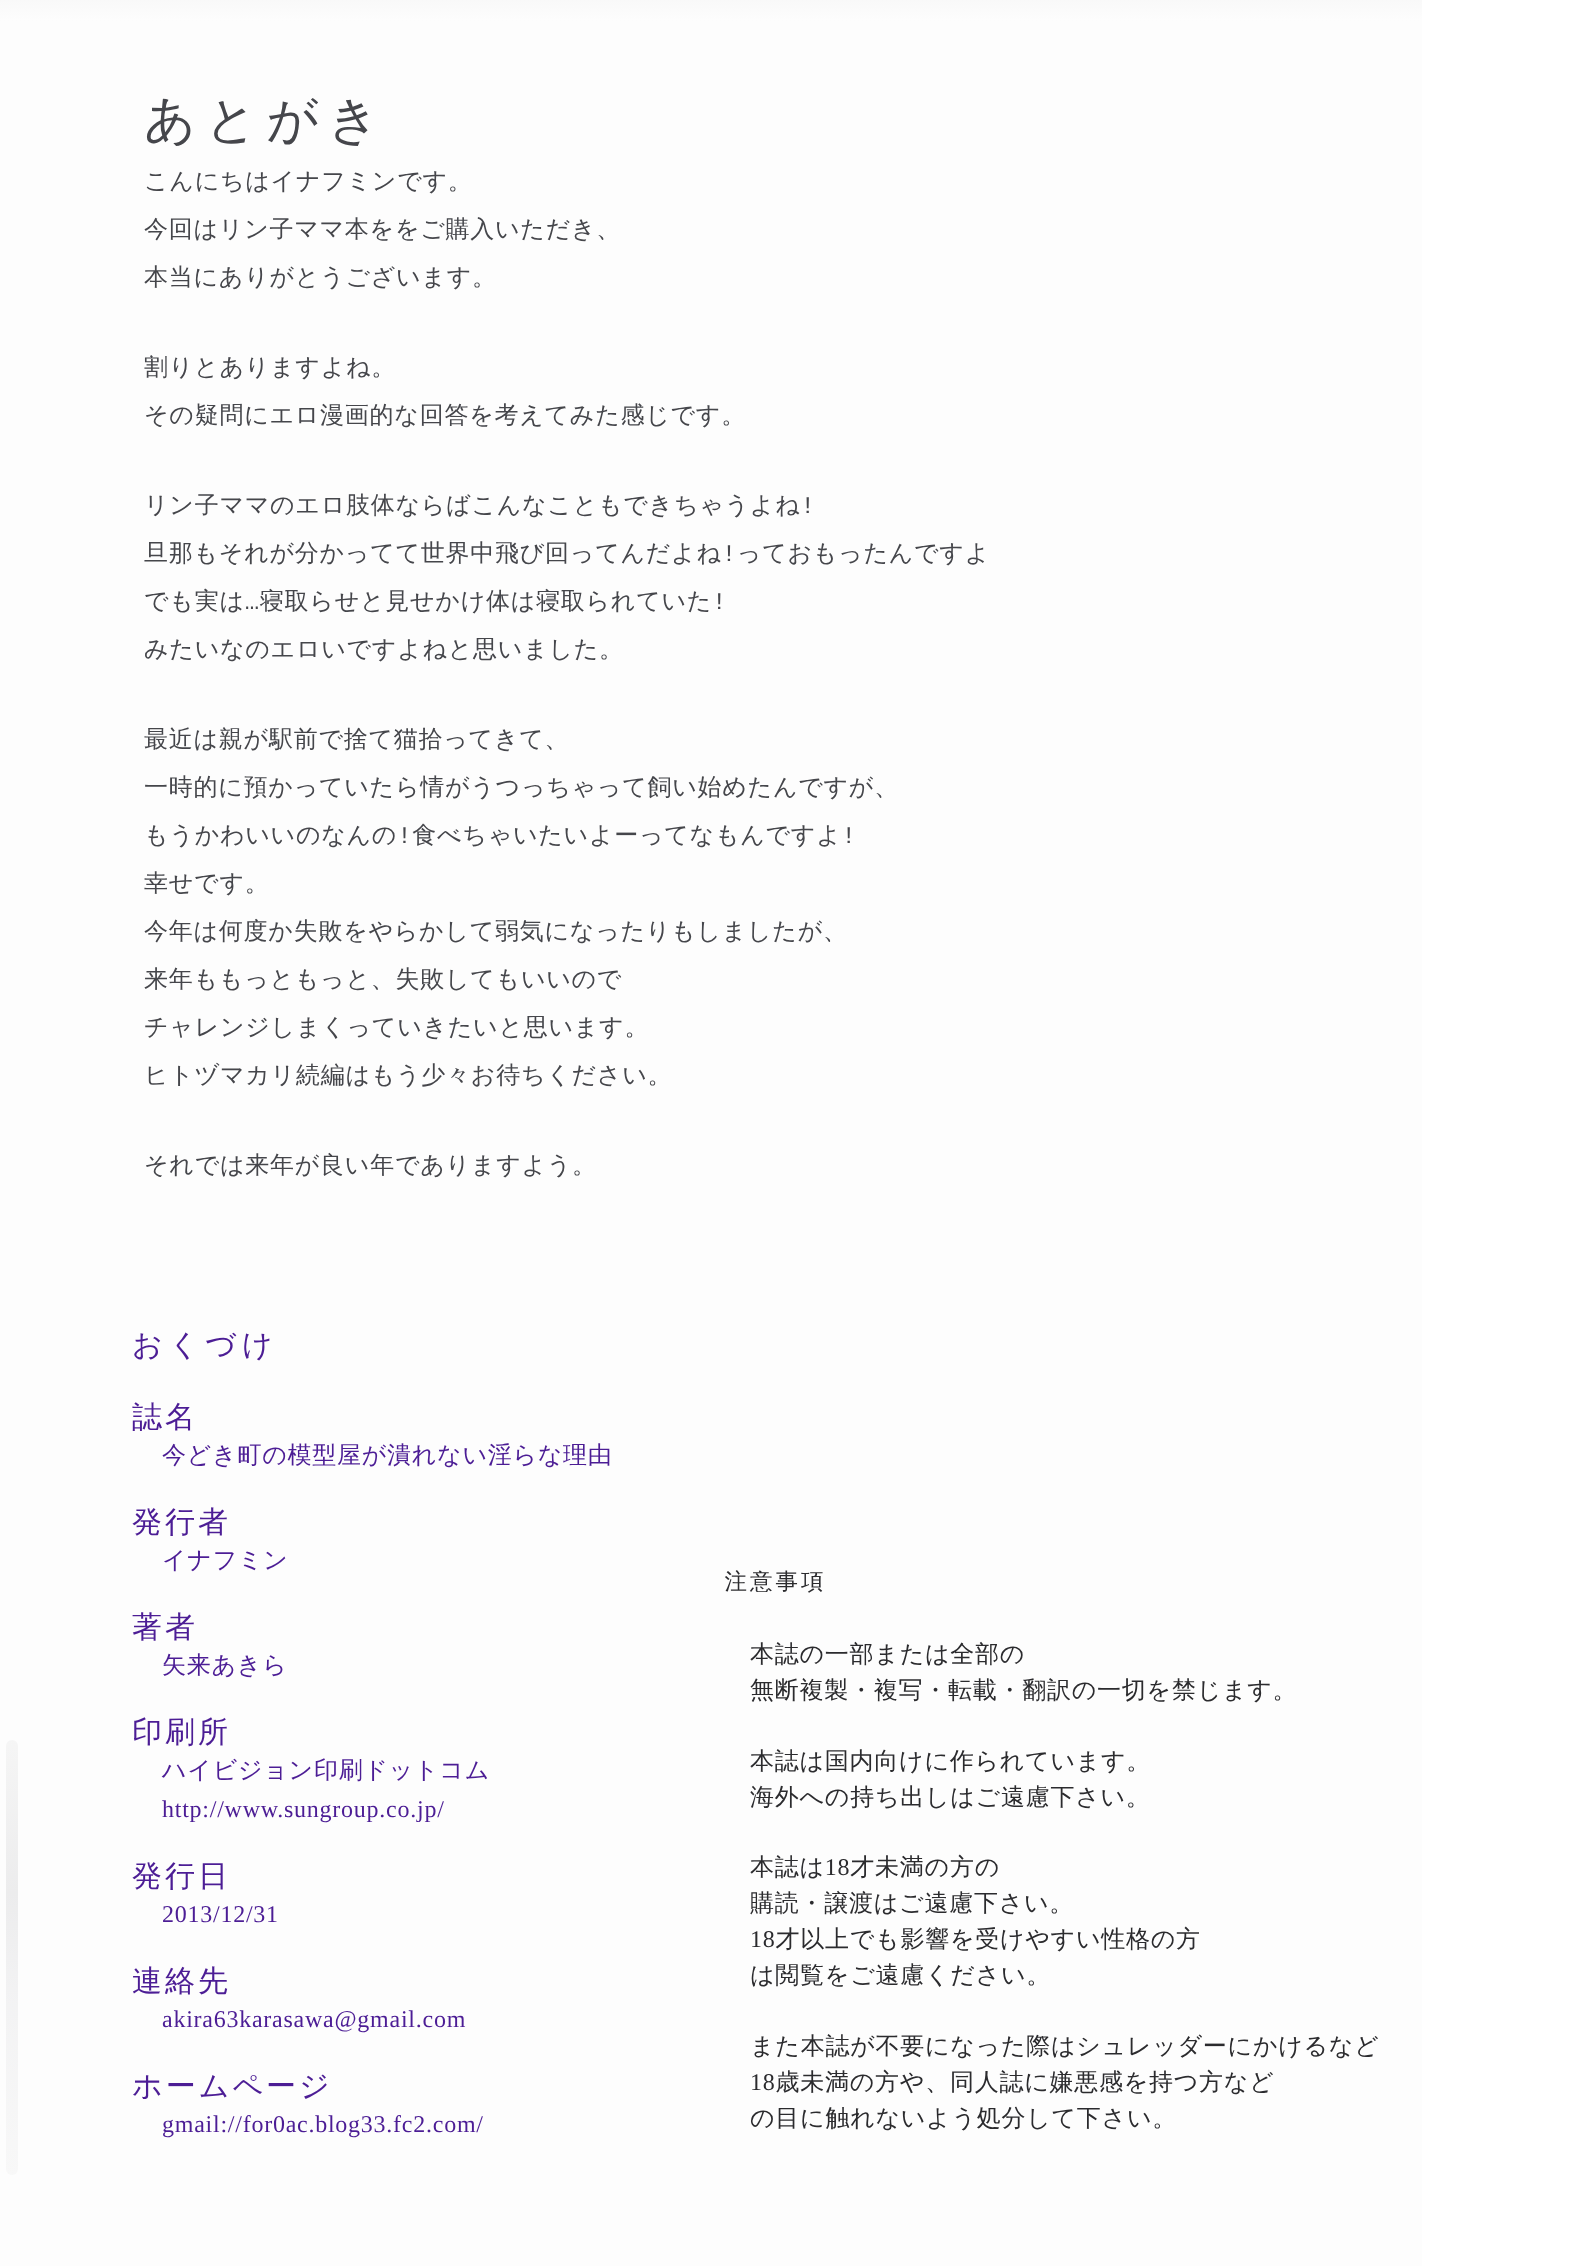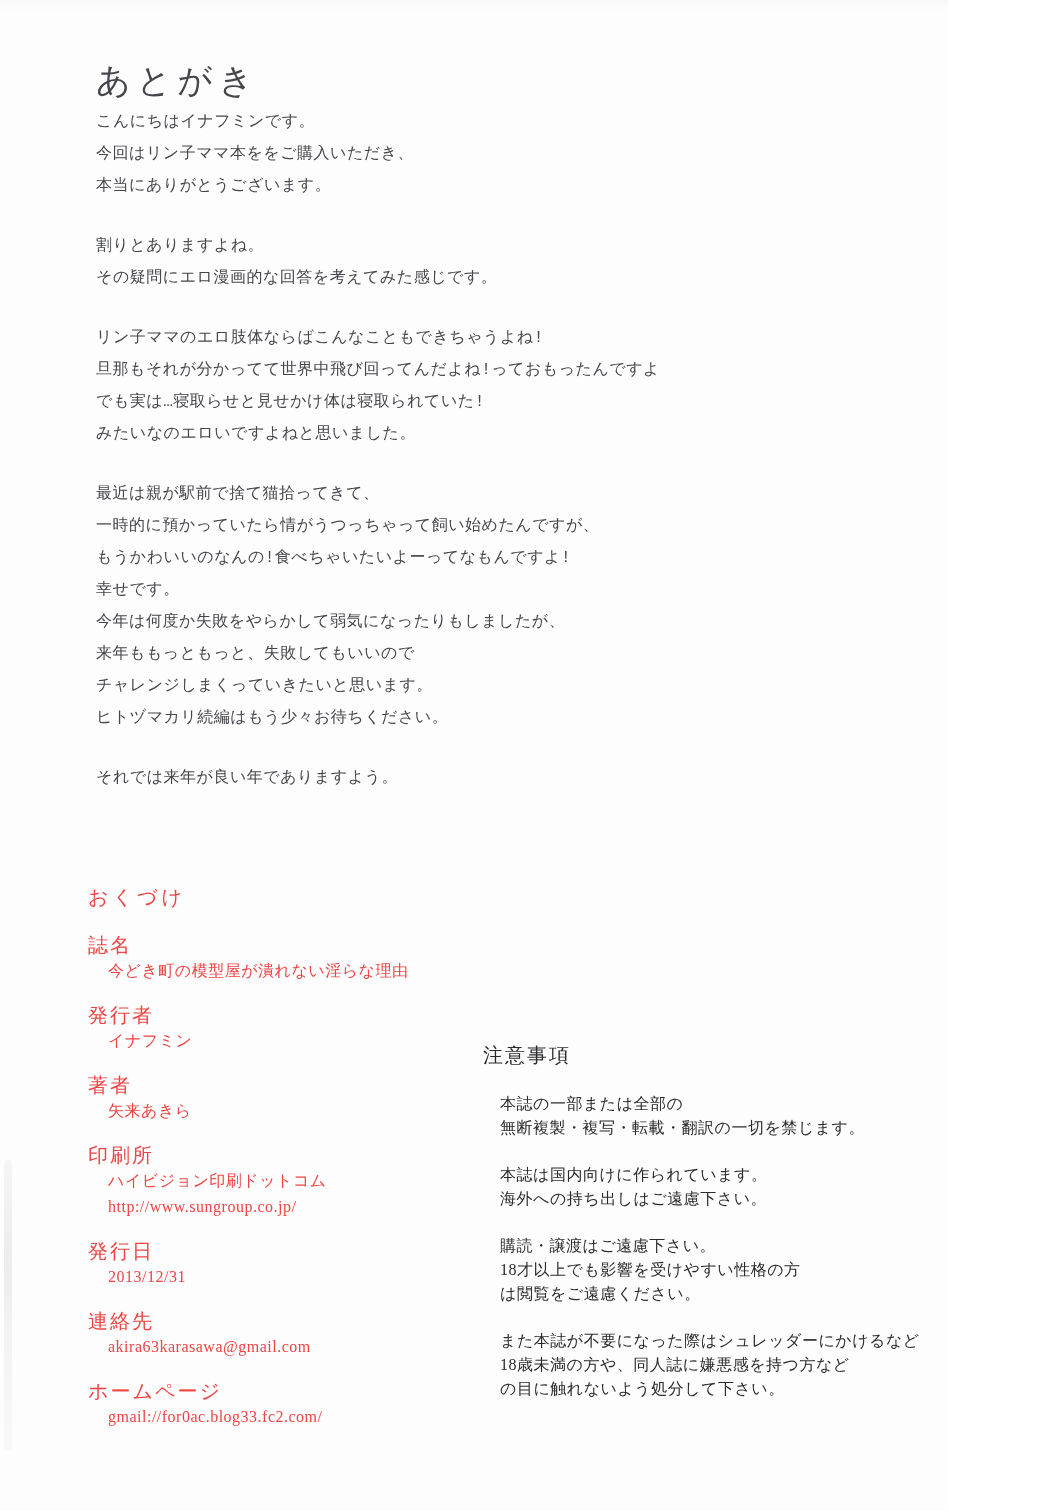--- a/index.html
+++ b/index.html
@@ -39,21 +39,21 @@
     letter-spacing: 0.5px;
     white-space: nowrap;
     font-family: Liberation Mono, monospace;
   }
   
   .colophon {
     position: absolute;
     left: 88px;
     top: 884px;
     width: 380px;
-    color: #ef4444;
+    color: #4c1d95;
     font-family: "Liberation Serif", "DejaVu Serif", serif;
   }
   .colophon-title {
     font-size: 20px;
     line-height: 26px;
     letter-spacing: 4px;
     margin: 0 0 22px 0;
   }
   .colophon-entry { margin: 0 0 18px 0; }
   .colophon-label {
@@ -71,21 +71,21 @@
   
   .notice {
     position: absolute;
     left: 483px;
     top: 1042px;
     width: 545px;
     color: #2b2b2e;
     font-family: "Liberation Serif", "DejaVu Serif", serif;
   }
   .notice-title {
-    font-size: 20px;
+    font-size: 15px;
     line-height: 26px;
     letter-spacing: 2px;
     margin: 0 0 24px 0;
   }
   .notice-paragraph { margin: 0 12px 23px 17px; }
   .notice .type-line { line-height: 24px; }
   
   .scan-artifact-left {
     position: absolute;
     left: 4px;
@@ -200,20 +200,21 @@
     <div class="notice-title">注意事項</div>
     <div class="notice-paragraph">
         <div class="type-line">本誌の一部または全部の</div>
         <div class="type-line">無断複製・複写・転載・翻訳の一切を禁じます。</div>
       </div>
     <div class="notice-paragraph">
         <div class="type-line">本誌は国内向けに作られています。</div>
         <div class="type-line">海外への持ち出しはご遠慮下さい。</div>
       </div>
     <div class="notice-paragraph">
+        <div class="type-line">本誌は18才未満の方の</div>
         <div class="type-line">購読・譲渡はご遠慮下さい。</div>
         <div class="type-line">18才以上でも影響を受けやすい性格の方</div>
         <div class="type-line">は閲覧をご遠慮ください。</div>
       </div>
     <div class="notice-paragraph">
         <div class="type-line">また本誌が不要になった際はシュレッダーにかけるなど</div>
         <div class="type-line">18歳未満の方や、同人誌に嫌悪感を持つ方など</div>
         <div class="type-line">の目に触れないよう処分して下さい。</div>
       </div>
   </section>

